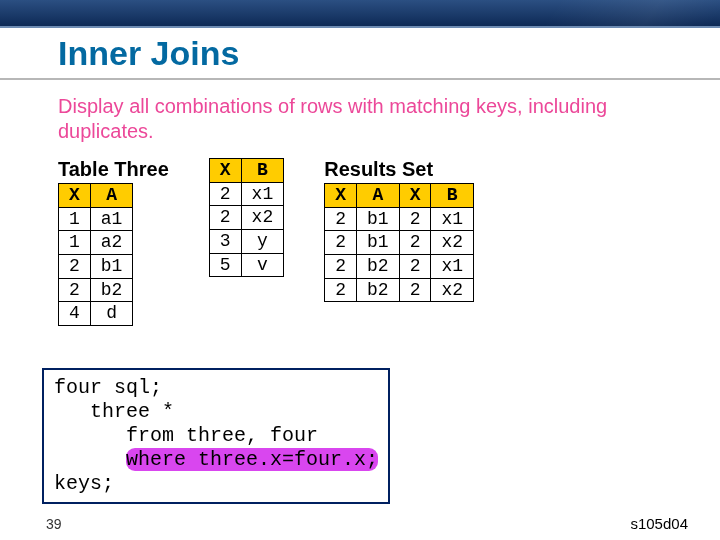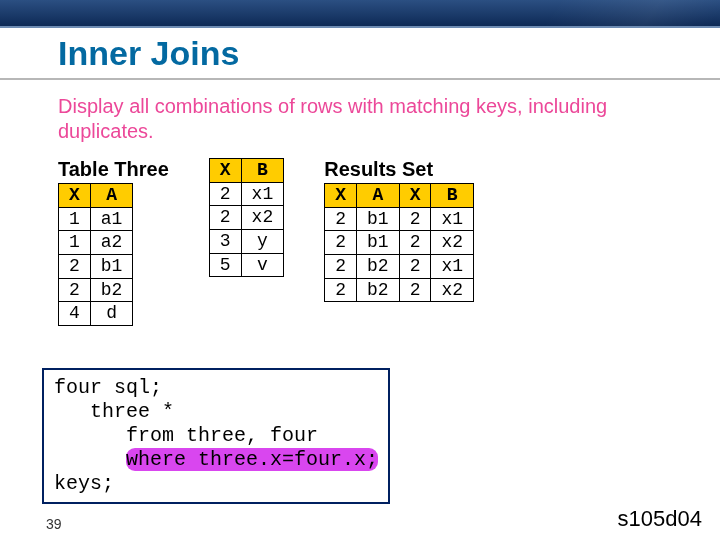--- a/index.html
+++ b/index.html
@@ -101,23 +101,23 @@
   .slide-num {
     position: absolute;
     left: 12px;
     bottom: 8px;
     font-size: 14px;
     color: #333;
     margin-left: 34px;
   }
   .slide-code {
     position: absolute;
-    right: 18px;
+    right: 32px;
     bottom: 8px;
-    font-size: 22px;
+    font-size: 15px;
     color: #000;
   }
 </style>
 </head>
 <body>
 
 <div class="ribbon"></div>
 
 <div class="title">Inner Joins</div>
 <div class="underline"></div>

